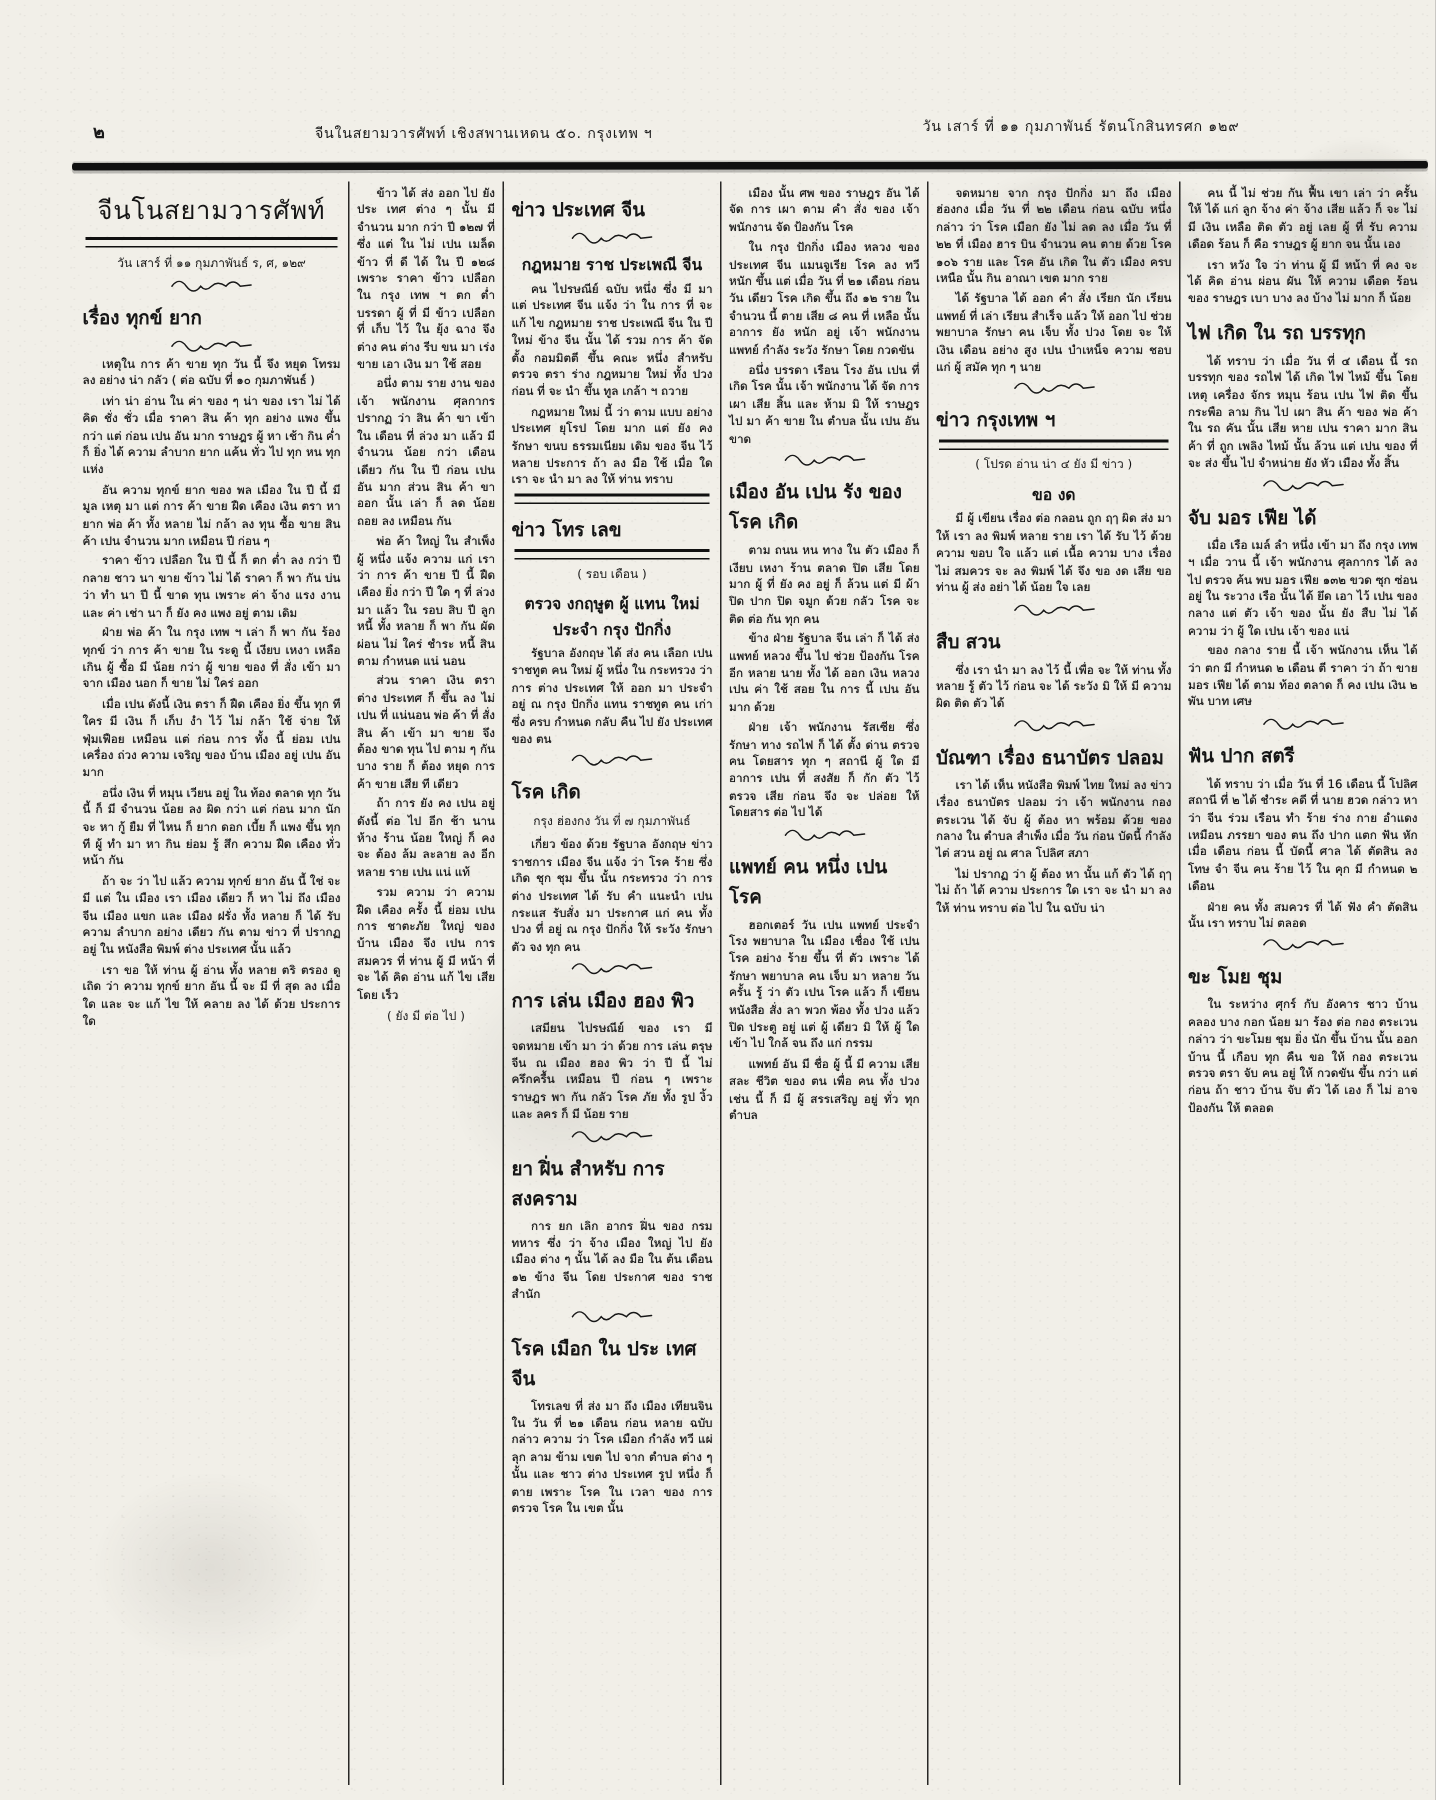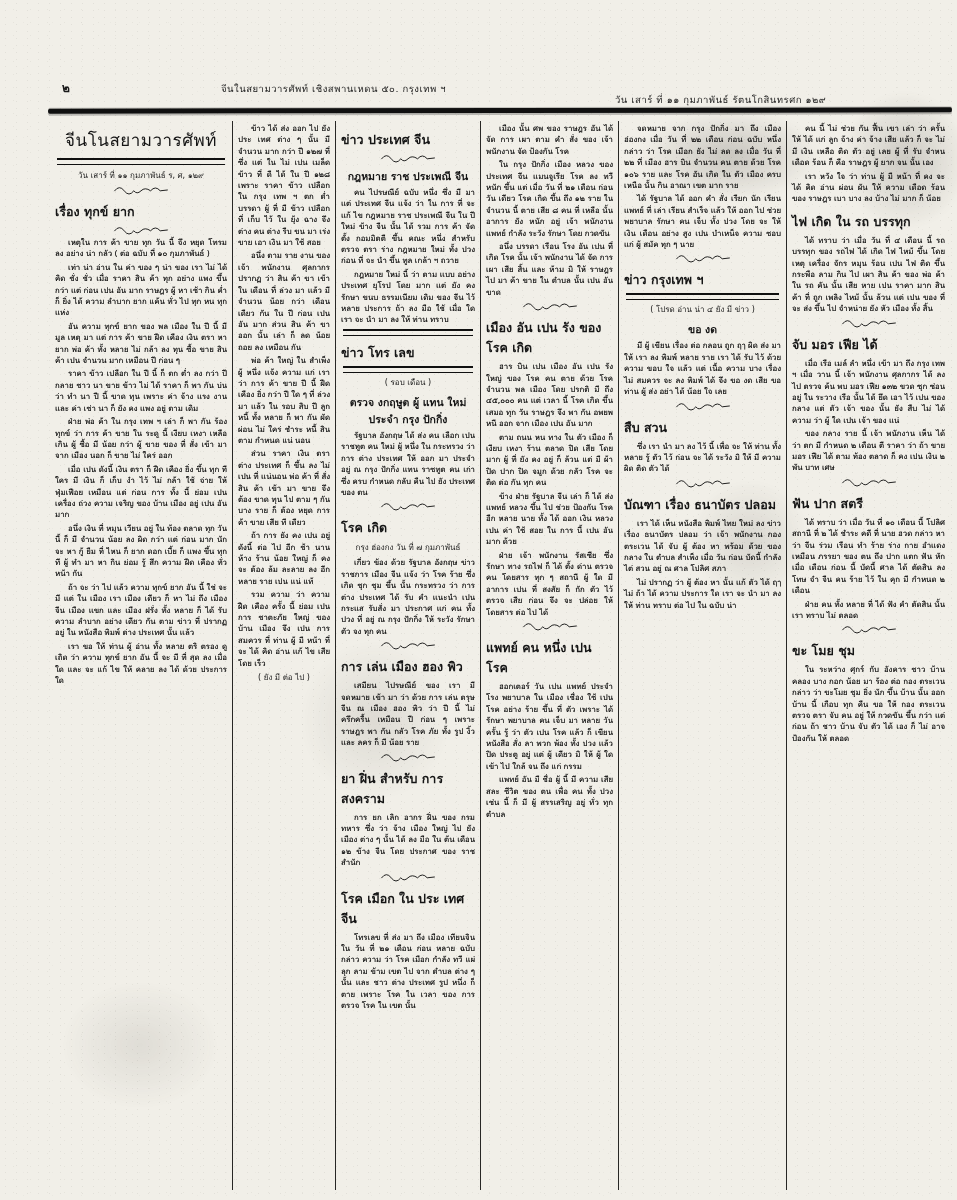--- a/index.html
+++ b/index.html
@@ -16,22 +16,22 @@
       radial-gradient(rgba(40,38,35,.10) .5px, transparent .7px),
       radial-gradient(rgba(40,38,35,.07) .6px, transparent .8px);
     background-size: 11px 7px, 17px 13px, 29px 23px;
     background-position: 0 0, 5px 3px, 9px 11px;
   }
   .smudge { position:absolute; border-radius:50%; pointer-events:none;
     background:radial-gradient(closest-side, rgba(55,50,44,.22), rgba(55,50,44,0)); filter:blur(3px); }
   
   .folio { position:absolute; top:76px; left:50px; right:8px; height:22px; font-size:9.5px; }
   .folio .pagenum { position:absolute; left:12px; top:2px; font-weight:bold; font-size:12px; }
-  .folio .center  { position:absolute; left:171px; top:5px; letter-spacing:.5px; }
-  .folio .right   { position:absolute; left:565px; top:16px; letter-spacing:.5px; }
+  .folio .center  { position:absolute; left:160px; top:5px; letter-spacing:.5px; }
+  .folio .right   { position:absolute; left:565px; top:0; letter-spacing:.5px; }
   .top-rule {
     position:absolute; top:108px; left:48px; right:5px; height:5px;
     background:#101010; border-radius:2px/3px;
     box-shadow:0 2px 0 rgba(20,20,20,.25), 0 -1px 0 rgba(20,20,20,.2);
     transform:rotate(-.08deg);
   }
   
   .columns {
     position:absolute; top:121px; left:50px; right:7px; bottom:10px;
     display:flex; filter:blur(.22px) contrast(1.04);
@@ -145,21 +145,20 @@
         <div class="para">โทรเลข ที่ ส่ง มา ถึง เมือง เทียนจิน ใน วัน ที่ ๒๑ เดือน ก่อน หลาย ฉบับ กล่าว ความ ว่า โรค เมือก กำลัง ทวี แผ่ ลุก ลาม ข้าม เขต ไป จาก ตำบล ต่าง ๆ นั้น และ ชาว ต่าง ประเทศ รูป หนึ่ง ก็ ตาย เพราะ โรค ใน เวลา ของ การ ตรวจ โรค ใน เขต นั้น</div>
       </div>
     <div class="col c4">
         <div class="para">เมือง นั้น ศพ ของ ราษฎร อัน ได้ จัด การ เผา ตาม คำ สั่ง ของ เจ้า พนักงาน จัด ป้องกัน โรค</div>
         <div class="para">ใน กรุง ปักกิ่ง เมือง หลวง ของ ประเทศ จีน แมนจูเรีย โรค ลง ทวี หนัก ขึ้น แต่ เมื่อ วัน ที่ ๒๑ เดือน ก่อน วัน เดียว โรค เกิด ขึ้น ถึง ๑๒ ราย ใน จำนวน นี้ ตาย เสีย ๘ คน ที่ เหลือ นั้น อาการ ยัง หนัก อยู่ เจ้า พนักงาน แพทย์ กำลัง ระวัง รักษา โดย กวดขัน</div>
         <div class="para">อนึ่ง บรรดา เรือน โรง อัน เปน ที่ เกิด โรค นั้น เจ้า พนักงาน ได้ จัด การ เผา เสีย สิ้น และ ห้าม มิ ให้ ราษฎร ไป มา ค้า ขาย ใน ตำบล นั้น เปน อัน ขาด</div>
         <div class="flourish"><svg width="56" height="10" viewBox="0 0 70 12">
             <path d="M2 7 q6 -8 12 0 t12 0 q4 5 9 0 t12 0 q6 -7 12 0 l9 -1" stroke="#1c1c1c" stroke-width="1.2" fill="none" stroke-linecap="round"></path>
           </svg></div>
         <div class="headline">เมือง อัน เปน รัง ของ โรค เกิด</div>
-        <div class="para">ฮาร บิน เปน เมือง อัน เปน รัง ใหญ่ ของ โรค คน ตาย ด้วย โรค จำนวน พล เมือง โดย ปรกติ มี ถึง ๔๕,๐๐๐ คน แต่ เวลา นี้ โรค เกิด ขึ้น เสมอ ทุก วัน ราษฎร จึง พา กัน อพยพ หนี ออก จาก เมือง เปน อัน มาก</div>
         <div class="para">ตาม ถนน หน ทาง ใน ตัว เมือง ก็ เงียบ เหงา ร้าน ตลาด ปิด เสีย โดย มาก ผู้ ที่ ยัง คง อยู่ ก็ ล้วน แต่ มี ผ้า ปิด ปาก ปิด จมูก ด้วย กลัว โรค จะ ติด ต่อ กัน ทุก คน</div>
         <div class="para">ข้าง ฝ่าย รัฐบาล จีน เล่า ก็ ได้ ส่ง แพทย์ หลวง ขึ้น ไป ช่วย ป้องกัน โรค อีก หลาย นาย ทั้ง ได้ ออก เงิน หลวง เปน ค่า ใช้ สอย ใน การ นี้ เปน อัน มาก ด้วย</div>
         <div class="para">ฝ่าย เจ้า พนักงาน รัสเซีย ซึ่ง รักษา ทาง รถไฟ ก็ ได้ ตั้ง ด่าน ตรวจ คน โดยสาร ทุก ๆ สถานี ผู้ ใด มี อาการ เปน ที่ สงสัย ก็ กัก ตัว ไว้ ตรวจ เสีย ก่อน จึง จะ ปล่อย ให้ โดยสาร ต่อ ไป ได้</div>
         <div class="flourish"><svg width="56" height="10" viewBox="0 0 70 12">
             <path d="M2 7 q6 -8 12 0 t12 0 q4 5 9 0 t12 0 q6 -7 12 0 l9 -1" stroke="#1c1c1c" stroke-width="1.2" fill="none" stroke-linecap="round"></path>
           </svg></div>
         <div class="headline">แพทย์ คน หนึ่ง เปน โรค</div>
         <div class="para">ฮอกเตอร์ วัน เปน แพทย์ ประจำ โรง พยาบาล ใน เมือง เชื่อง ใช้ เปน โรค อย่าง ร้าย ขึ้น ที่ ตัว เพราะ ได้ รักษา พยาบาล คน เจ็บ มา หลาย วัน ครั้น รู้ ว่า ตัว เปน โรค แล้ว ก็ เขียน หนังสือ สั่ง ลา พวก พ้อง ทั้ง ปวง แล้ว ปิด ประตู อยู่ แต่ ผู้ เดียว มิ ให้ ผู้ ใด เข้า ไป ใกล้ จน ถึง แก่ กรรม</div>
         <div class="para">แพทย์ อัน มี ชื่อ ผู้ นี้ มี ความ เสีย สละ ชีวิต ของ ตน เพื่อ คน ทั้ง ปวง เช่น นี้ ก็ มี ผู้ สรรเสริญ อยู่ ทั่ว ทุก ตำบล</div>
       </div>
@@ -180,36 +179,36 @@
         <div class="headline">สืบ สวน</div>
         <div class="para">ซึ่ง เรา นำ มา ลง ไว้ นี้ เพื่อ จะ ให้ ท่าน ทั้ง หลาย รู้ ตัว ไว้ ก่อน จะ ได้ ระวัง มิ ให้ มี ความ ผิด ติด ตัว ได้</div>
         <div class="flourish"><svg width="56" height="10" viewBox="0 0 70 12">
             <path d="M2 7 q6 -8 12 0 t12 0 q4 5 9 0 t12 0 q6 -7 12 0 l9 -1" stroke="#1c1c1c" stroke-width="1.2" fill="none" stroke-linecap="round"></path>
           </svg></div>
         <div class="headline">บัณฑา เรื่อง ธนาบัตร ปลอม</div>
         <div class="para">เรา ได้ เห็น หนังสือ พิมพ์ ไทย ใหม่ ลง ข่าว เรื่อง ธนาบัตร ปลอม ว่า เจ้า พนักงาน กอง ตระเวน ได้ จับ ผู้ ต้อง หา พร้อม ด้วย ของ กลาง ใน ตำบล สำเพ็ง เมื่อ วัน ก่อน บัดนี้ กำลัง ไต่ สวน อยู่ ณ ศาล โปลิศ สภา</div>
         <div class="para">ไม่ ปรากฏ ว่า ผู้ ต้อง หา นั้น แก้ ตัว ได้ ฤๅ ไม่ ถ้า ได้ ความ ประการ ใด เรา จะ นำ มา ลง ให้ ท่าน ทราบ ต่อ ไป ใน ฉบับ น่า</div>
       </div>
     <div class="col c6">
-        <div class="para">คน นี้ ไม่ ช่วย กัน ฟื้น เขา เล่า ว่า ครั้น ให้ ได้ แก่ ลูก จ้าง ค่า จ้าง เสีย แล้ว ก็ จะ ไม่ มี เงิน เหลือ ติด ตัว อยู่ เลย ผู้ ที่ รับ จำหน เดือด ร้อน ก็ คือ ราษฎร ผู้ ยาก จน นั้น เอง</div>
+        <div class="para">คน นี้ ไม่ ช่วย กัน ฟื้น เขา เล่า ว่า ครั้น ให้ ได้ แก่ ลูก จ้าง ค่า จ้าง เสีย แล้ว ก็ จะ ไม่ มี เงิน เหลือ ติด ตัว อยู่ เลย ผู้ ที่ รับ ความ เดือด ร้อน ก็ คือ ราษฎร ผู้ ยาก จน นั้น เอง</div>
         <div class="para">เรา หวัง ใจ ว่า ท่าน ผู้ มี หน้า ที่ คง จะ ได้ คิด อ่าน ผ่อน ผัน ให้ ความ เดือด ร้อน ของ ราษฎร เบา บาง ลง บ้าง ไม่ มาก ก็ น้อย</div>
         <div class="headline">ไฟ เกิด ใน รถ บรรทุก</div>
         <div class="para">ได้ ทราบ ว่า เมื่อ วัน ที่ ๔ เดือน นี้ รถ บรรทุก ของ รถไฟ ได้ เกิด ไฟ ไหม้ ขึ้น โดย เหตุ เครื่อง จักร หมุน ร้อน เปน ไฟ ติด ขึ้น กระพือ ลาม กิน ไป เผา สิน ค้า ของ พ่อ ค้า ใน รถ คัน นั้น เสีย หาย เปน ราคา มาก สิน ค้า ที่ ถูก เพลิง ไหม้ นั้น ล้วน แต่ เปน ของ ที่ จะ ส่ง ขึ้น ไป จำหน่าย ยัง หัว เมือง ทั้ง สิ้น</div>
         <div class="flourish"><svg width="56" height="10" viewBox="0 0 70 12">
             <path d="M2 7 q6 -8 12 0 t12 0 q4 5 9 0 t12 0 q6 -7 12 0 l9 -1" stroke="#1c1c1c" stroke-width="1.2" fill="none" stroke-linecap="round"></path>
           </svg></div>
         <div class="headline">จับ มอร เฟีย ได้</div>
         <div class="para">เมื่อ เรือ เมล์ ลำ หนึ่ง เข้า มา ถึง กรุง เทพ ฯ เมื่อ วาน นี้ เจ้า พนักงาน ศุลกากร ได้ ลง ไป ตรวจ ค้น พบ มอร เฟีย ๑๓๒ ขวด ซุก ซ่อน อยู่ ใน ระวาง เรือ นั้น ได้ ยึด เอา ไว้ เปน ของ กลาง แต่ ตัว เจ้า ของ นั้น ยัง สืบ ไม่ ได้ ความ ว่า ผู้ ใด เปน เจ้า ของ แน่</div>
         <div class="para">ของ กลาง ราย นี้ เจ้า พนักงาน เห็น ได้ ว่า ตก มี กำหนด ๒ เดือน ตี ราคา ว่า ถ้า ขาย มอร เฟีย ได้ ตาม ท้อง ตลาด ก็ คง เปน เงิน ๒ พัน บาท เศษ</div>
         <div class="flourish"><svg width="56" height="10" viewBox="0 0 70 12">
             <path d="M2 7 q6 -8 12 0 t12 0 q4 5 9 0 t12 0 q6 -7 12 0 l9 -1" stroke="#1c1c1c" stroke-width="1.2" fill="none" stroke-linecap="round"></path>
           </svg></div>
         <div class="headline">ฟัน ปาก สตรี</div>
-        <div class="para">ได้ ทราบ ว่า เมื่อ วัน ที่ ๑๐ เดือน นี้ โปลิศ สถานี ที่ ๒ ได้ ชำระ คดี ที่ นาย ฮวด กล่าว หา ว่า จีน ร่วม เรือน ทำ ร้าย ร่าง กาย อำแดง เหมือน ภรรยา ของ ตน ถึง ปาก แตก ฟัน หัก เมื่อ เดือน ก่อน นี้ บัดนี้ ศาล ได้ ตัดสิน ลง โทษ จำ จีน คน ร้าย ไว้ ใน คุก มี กำหนด ๒ เดือน</div>
-        <div class="para">ฝ่าย คน ทั้ง หลาย ที่ ได้ ฟัง คำ ตัดสิน นั้น เรา ทราบ ไม่ ตลอด</div>
+        <div class="para">ได้ ทราบ ว่า เมื่อ วัน ที่ 16 เดือน นี้ โปลิศ สถานี ที่ ๒ ได้ ชำระ คดี ที่ นาย ฮวด กล่าว หา ว่า จีน ร่วม เรือน ทำ ร้าย ร่าง กาย อำแดง เหมือน ภรรยา ของ ตน ถึง ปาก แตก ฟัน หัก เมื่อ เดือน ก่อน นี้ บัดนี้ ศาล ได้ ตัดสิน ลง โทษ จำ จีน คน ร้าย ไว้ ใน คุก มี กำหนด ๒ เดือน</div>
+        <div class="para">ฝ่าย คน ทั้ง สมควร ที่ ได้ ฟัง คำ ตัดสิน นั้น เรา ทราบ ไม่ ตลอด</div>
         <div class="flourish"><svg width="56" height="10" viewBox="0 0 70 12">
             <path d="M2 7 q6 -8 12 0 t12 0 q4 5 9 0 t12 0 q6 -7 12 0 l9 -1" stroke="#1c1c1c" stroke-width="1.2" fill="none" stroke-linecap="round"></path>
           </svg></div>
         <div class="headline">ขะ โมย ชุม</div>
         <div class="para">ใน ระหว่าง ศุกร์ กับ อังคาร ชาว บ้าน คลอง บาง กอก น้อย มา ร้อง ต่อ กอง ตระเวน กล่าว ว่า ขะโมย ชุม ยิ่ง นัก ขึ้น บ้าน นั้น ออก บ้าน นี้ เกือบ ทุก คืน ขอ ให้ กอง ตระเวน ตรวจ ตรา จับ คน อยู่ ให้ กวดขัน ขึ้น กว่า แต่ ก่อน ถ้า ชาว บ้าน จับ ตัว ได้ เอง ก็ ไม่ อาจ ป้องกัน ให้ ตลอด</div>
       </div>
   </div>
 </div>
 
 </body></html>

